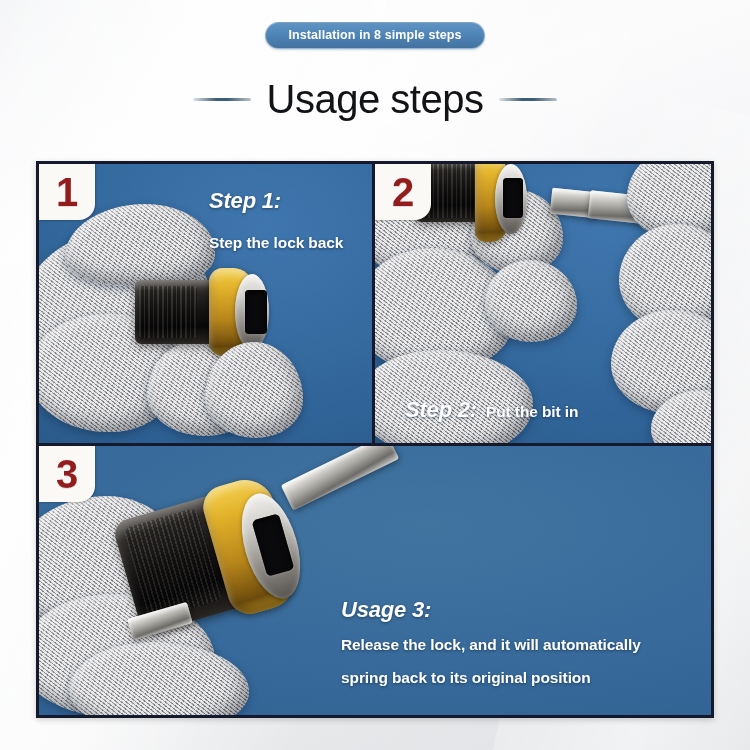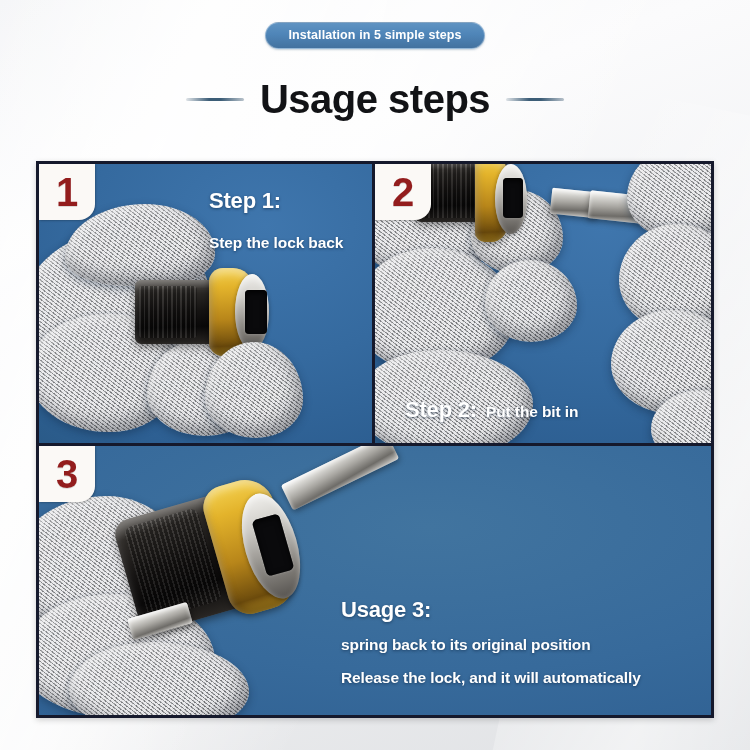--- a/index.html
+++ b/index.html
@@ -82,21 +82,21 @@
   .title-rule {
     height: 3px;
     background: linear-gradient(90deg, rgba(58,86,110,0.15), #3c5d77 40%, #3c5d77 60%, rgba(58,86,110,0.35));
     border-radius: 2px;
     flex: 0 0 auto;
   }
   .title-rule.left  { width: 58px; margin-right: 16px; }
   .title-rule.right { width: 58px; margin-left: 16px; }
   .title-text {
     font-size: 40px;
-    font-weight: bold;
+    font-weight: normal;
     color: #121316;
     letter-spacing: -0.5px;
     line-height: 44px;
     white-space: nowrap;
   }
 
   
   #grid {
     position: absolute;
     left: 36px;
@@ -161,21 +161,21 @@
   }
 
   
   .cap {
     position: absolute;
     z-index: 6;
     color: #ffffff;
     text-shadow: 0 1px 3px rgba(10,30,55,0.55);
     font-weight: bold;
   }
-  .cap-head { font-size: 22px; line-height: 26px; letter-spacing: -0.2px; }
+  .cap-head { font-size: 22px; line-height: 26px; letter-spacing: -0.2px; font-style: italic; }
   .cap-body { font-size: 15.5px; line-height: 22px; letter-spacing: -0.1px; }
 
   .cap-1 { left: 170px; top: 24px; }
   .cap-1 .cap-body { margin-top: 18px; }
 
   .cap-2 {
     left: 30px; bottom: 20px;
     display: flex; align-items: baseline; gap: 9px;
   }
   .cap-3 { left: 302px; bottom: 26px; }
@@ -219,21 +219,21 @@
     background: linear-gradient(176deg, #fafafa 0%, #d9d8d4 20%, #a7a5a0 48%, #6e6c68 76%, #cfcdc9 100%);
     box-shadow: inset 0 2px 4px rgba(255,255,255,0.7), 0 2px 6px rgba(0,0,0,0.42);
   }
 </style>
 </head>
 <body>
 
 <div id="page">
 
   <div class="pill-wrap">
-    <span class="pill">Installation in 5 simple steps</span>
+    <span class="pill">Installation in 8 simple steps</span>
   </div>
 
   <div class="title-row">
     <span class="title-rule left"></span>
     <span class="title-text">Usage steps</span>
     <span class="title-rule right"></span>
   </div>
 
   <div id="grid">
 
@@ -321,20 +321,20 @@
           <div class="bit" style="left:242px; top:12px; width:118px; height:28px; transform:rotate(-26deg); border-radius:3px;"></div>
           <div class="bit" style="left:90px; top:164px; width:62px; height:22px; transform:rotate(-16deg); border-radius:3px;"></div>
         </div>
 
         <div class="num-badge">
           <span>3</span>
         </div>
 
         <div class="cap cap-3">
           <div class="cap-head">Usage 3:</div>
+          <div class="cap-body">Release the lock, and it will automatically</div>
           <div class="cap-body">spring back to its original position</div>
-          <div class="cap-body">Release the lock, and it will automatically</div>
         </div>
       </div>
     </div>
 
   </div>
 </div>
 
 </body></html>

